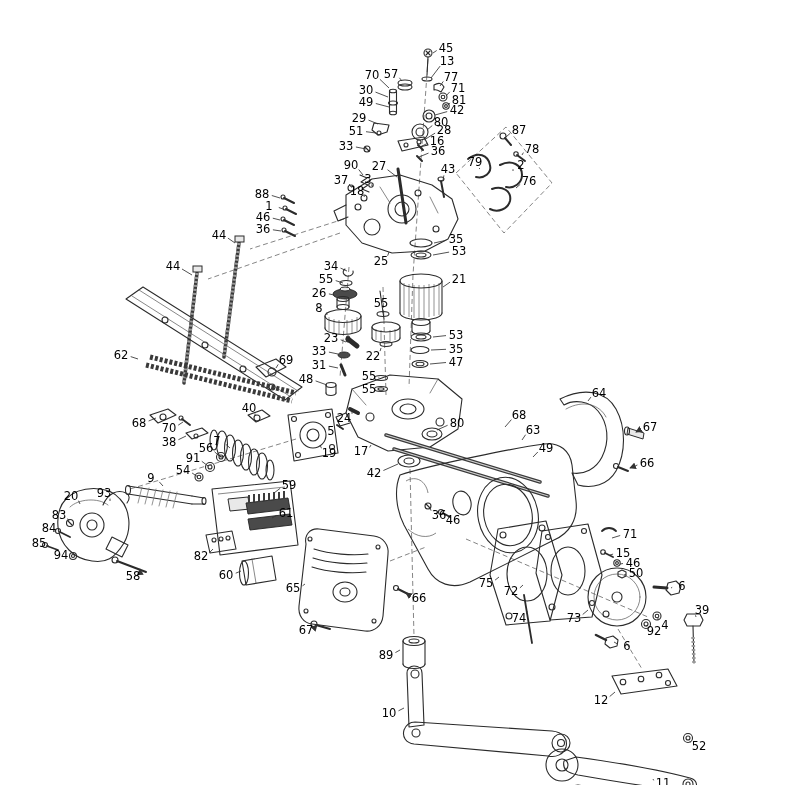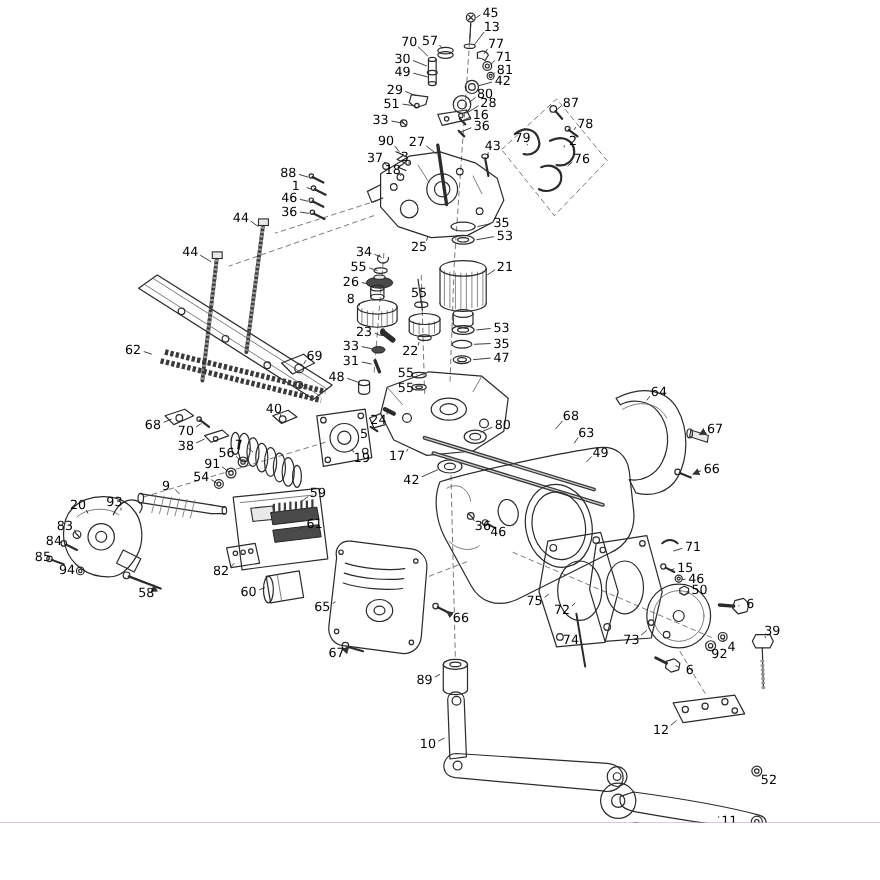--- a/index.html
+++ b/index.html
@@ -1,17 +1,17 @@
 <!DOCTYPE html>
 <html><head>
 <meta charset="utf-8">
 <style>
   html,body{margin:0;padding:0;background:#ffffff;}
-  #page{position:relative;width:800px;height:748px;background:#a21caf;overflow:hidden;
-        font-family:"DejaVu Sans",sans-serif;}
+  #page{position:relative;width:800px;height:748px;background:#c4b5fd;overflow:hidden;
+        font-family:"DejaVu Sans",sans-serif;margin-top:37px;}
   svg{display:block;}
   .part{stroke:#2b2b2b;fill:none;stroke-width:1.1;stroke-linejoin:round;stroke-linecap:round;}
   .thin{stroke:#555;stroke-width:0.7;fill:none;}
   .teeth{stroke:#777;stroke-width:0.8;fill:none;}
   .dark{fill:#4a4a4a;stroke:#222;stroke-width:0.9;}
   .mid{fill:#e9e9e9;stroke:#2b2b2b;stroke-width:1;}
   .rod{stroke:#3a3a3a;stroke-width:3.5;fill:none;stroke-linecap:round;}
   .rodcore{stroke:#cfcfcf;stroke-width:1.1;fill:none;stroke-linecap:round;}
   .dash{stroke:#666;stroke-width:0.8;fill:none;stroke-dasharray:5 3;}
   .leader{stroke:#333;stroke-width:0.85;fill:none;}

